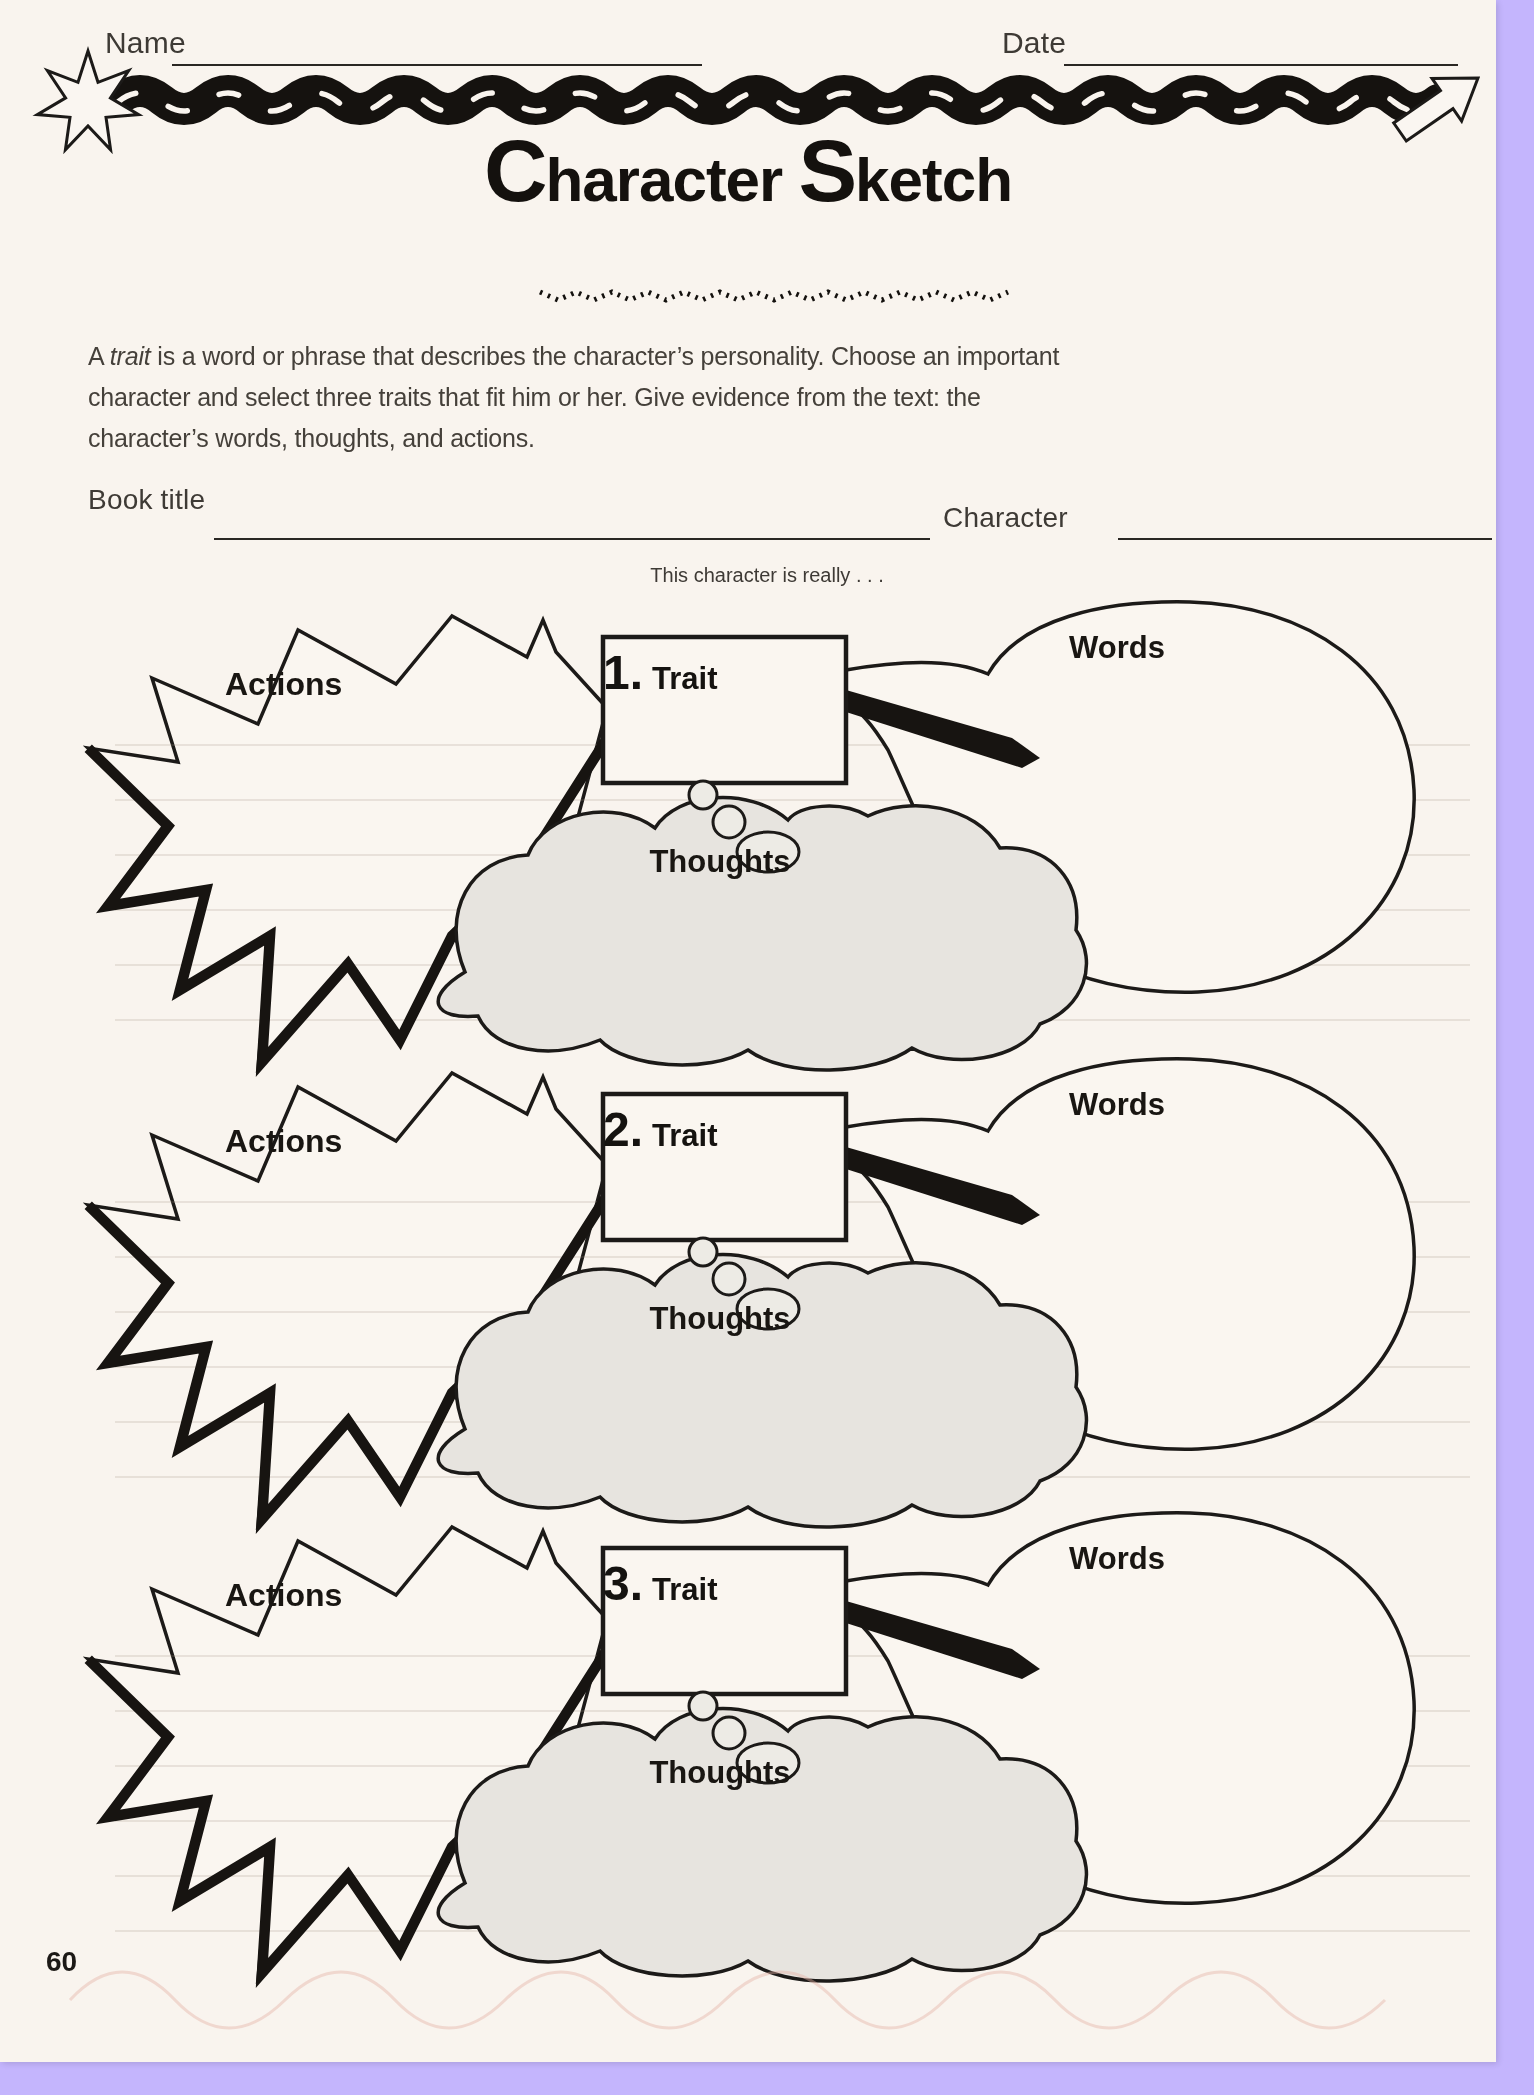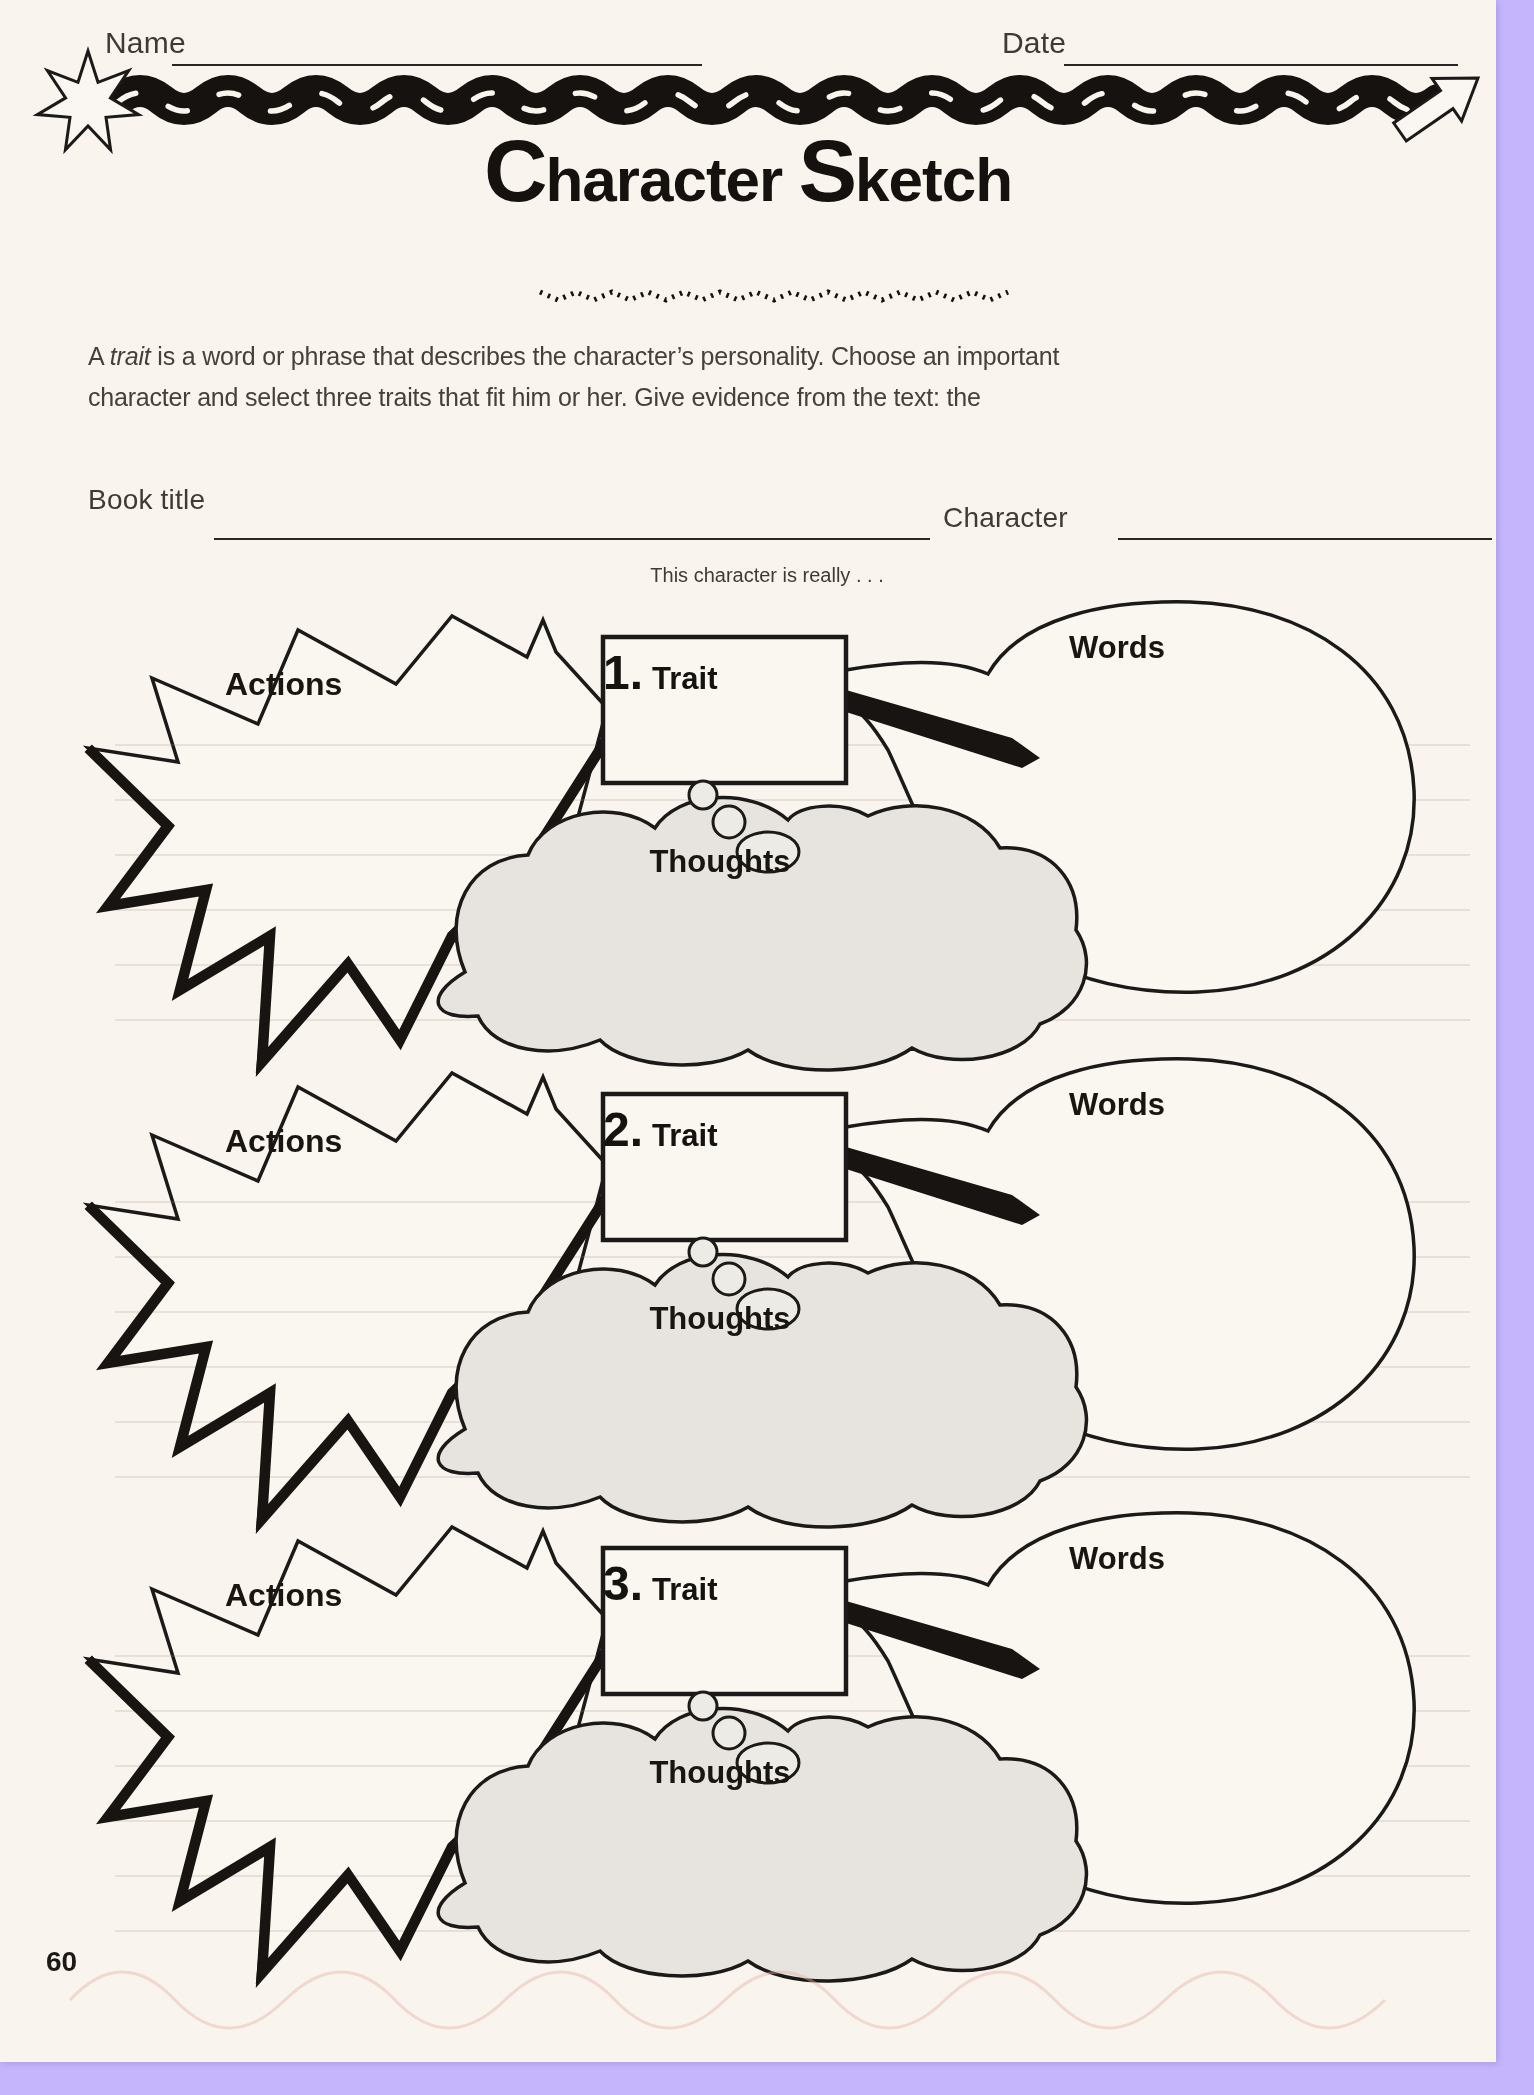--- a/index.html
+++ b/index.html
@@ -91,20 +91,21 @@
   <div class="abs fieldlabel" style="left:105px;top:26px;font-size:30px">Name</div>
   <div class="wline" style="left:172px;top:64px;width:530px"></div>
   <div class="abs fieldlabel" style="left:1002px;top:26px;font-size:30px">Date</div>
   <div class="wline" style="left:1064px;top:64px;width:394px"></div>
 
   <div class="title"><span class="lead">C</span><span>haracter</span><span> </span><span class="lead">S</span><span>ketch</span></div>
 
   <div class="intro">
     <div><span>A </span><i>trait</i><span> is a word or phrase that describes the character’s personality. Choose an important</span></div>
     <div>character and select three traits that fit him or her. Give evidence from the text: the</div>
+    <div>character’s words, thoughts, and actions.</div>
   </div>
 
   <div class="abs fieldlabel" style="left:88px;top:484px">Book title</div>
   <div class="wline" style="left:214px;top:538px;width:716px"></div>
   <div class="abs fieldlabel" style="left:943px;top:502px">Character</div>
   <div class="wline" style="left:1118px;top:538px;width:374px"></div>
 
   <div class="prompt">This character is really . . .</div>
 
   <div class="section" style="top:600px">

